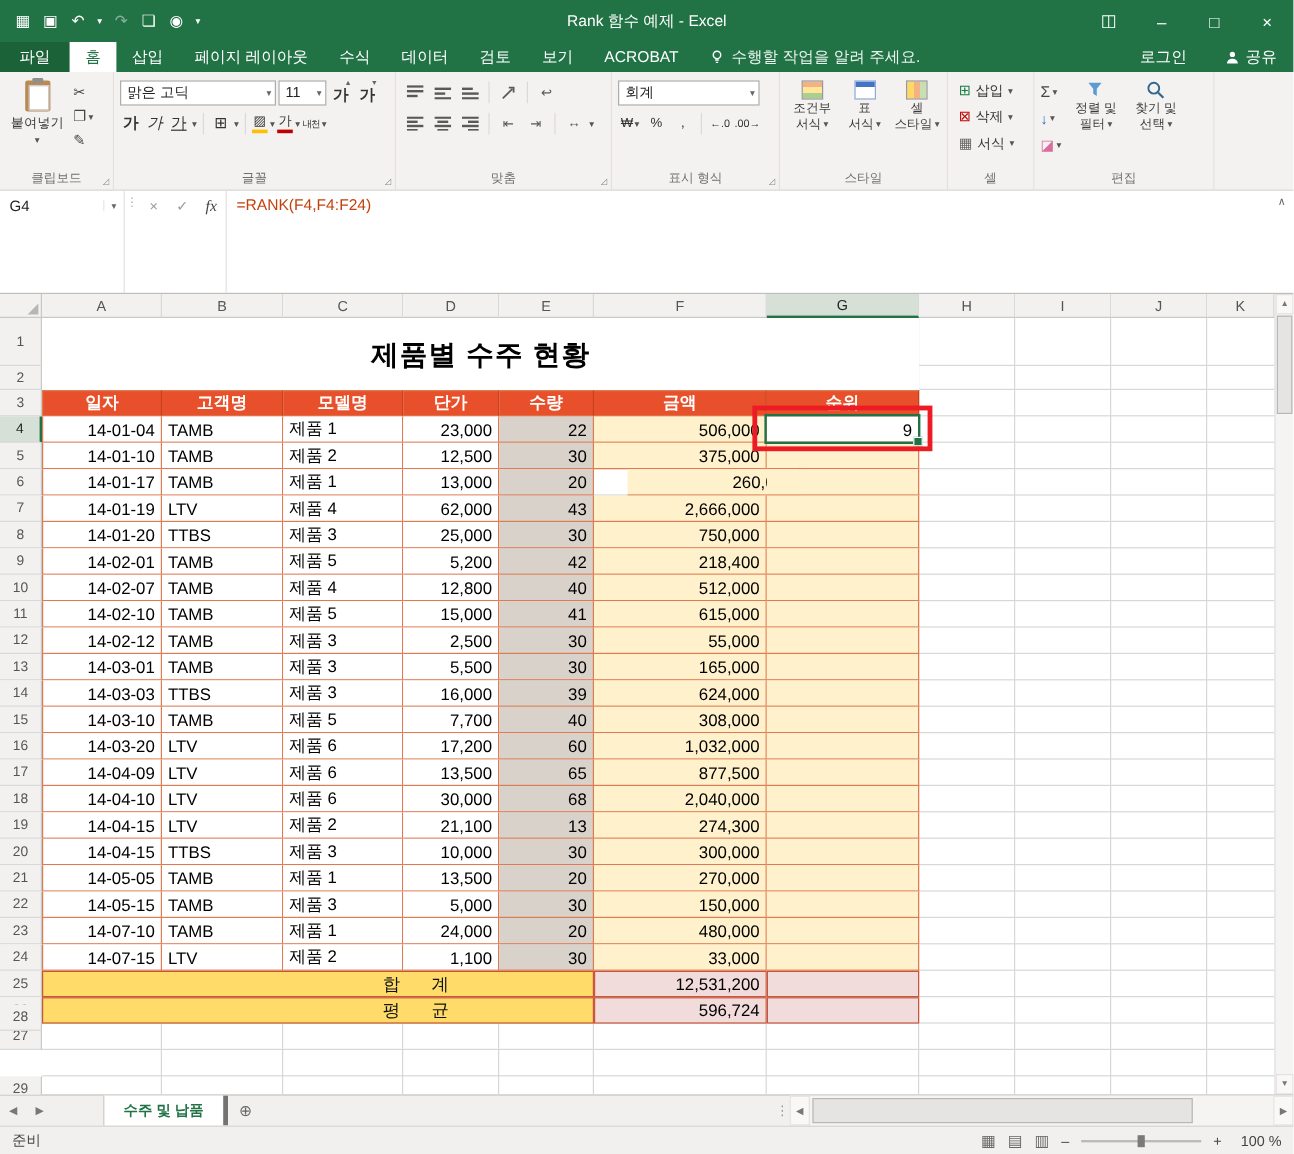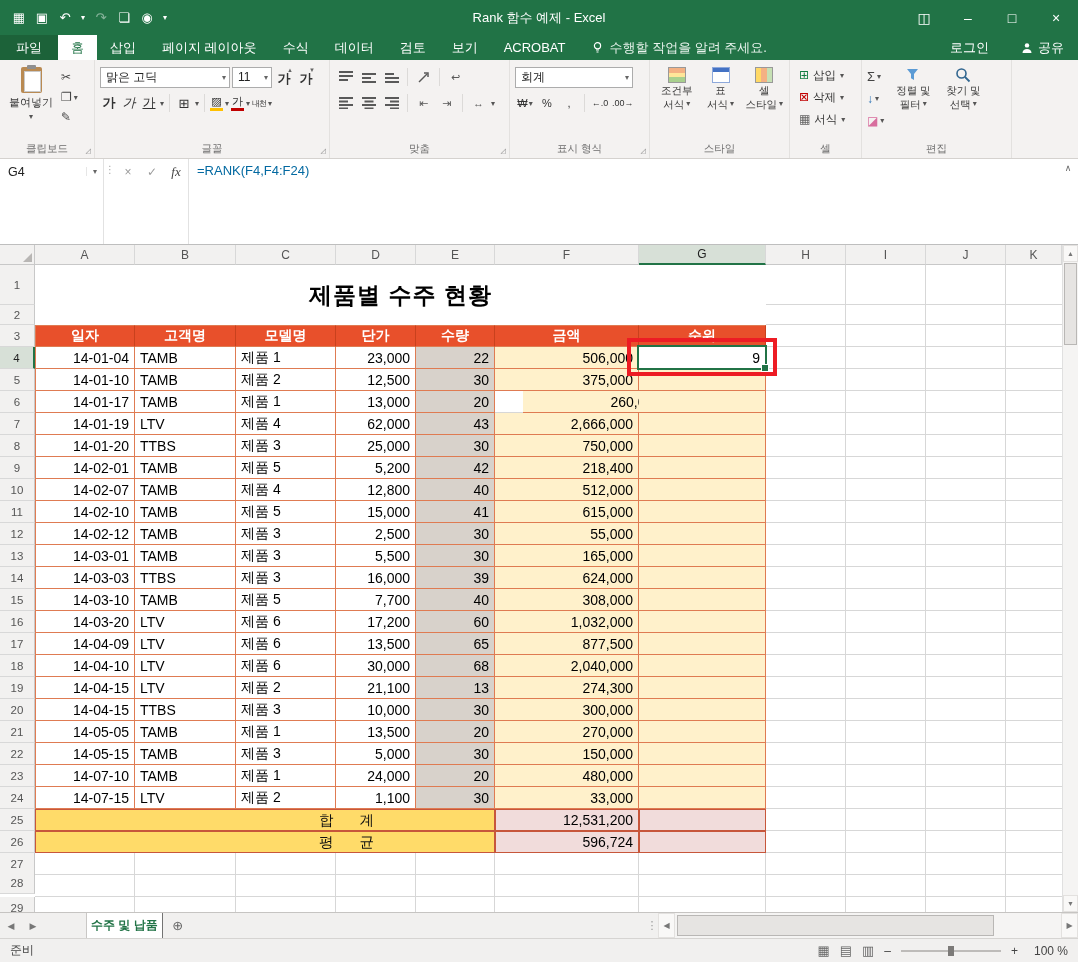--- a/index.html
+++ b/index.html
@@ -89,21 +89,21 @@
 
   
   .fbar{ position:absolute; top:159px; left:0; width:1078px; height:86px; background:#fff; border-bottom:1px solid #BEBEBE; display:flex; }
   .fbleft{ width:104px; border-right:1px solid #E2E2E2; padding:2px 0 0 8px; }
   .namebox{ display:flex; align-items:center; height:21px; font-size:12.5px; color:#222; }
   .namebox .arr{ margin-left:auto; padding:0 6px; font-size:8px; color:#666; border-left:1px solid #E6E6E6; }
   .fbsash{ width:12px; display:flex; justify-content:center; color:#AAA; font-size:10px; padding-top:5px; }
   .fbbtns{ display:flex; align-items:flex-start; padding-top:2px; border-right:1px solid #E2E2E2; }
   .fbbtns span{ width:24px; height:21px; display:flex; align-items:center; justify-content:center; font-size:12px; color:#9B9B9B; }
   .fbbtns .fx{ font-style:italic; font-family:"Liberation Serif","DejaVu Serif",serif; color:#444; font-size:13px; }
-  .fbformula{ flex:1; padding:4px 8px; font-size:13px; color:#0369a1; }
+  .fbformula{ flex:1; padding:4px 8px; font-size:13px; color:#c2410c; }
   .fbcollapse{ width:20px; text-align:center; padding-top:4px; font-size:9px; color:#666; }
 
   
   #grid{ position:absolute; top:245px; left:0; width:1062px; height:667px; background:#fff; overflow:hidden; }
   .corner{ position:absolute; left:0; top:0; width:35px; height:20px; background:#F2F1F0; border-right:1px solid #C8C8C8; border-bottom:1px solid #C8C8C8; z-index:3; }
   .corner::after{ content:''; position:absolute; right:2px; bottom:2px; border-left:9px solid transparent; border-bottom:9px solid #B8B6B4; }
   .colhdr{ position:absolute; top:0; height:20px; background:#F2F1F0; border-right:1px solid #D8D8D8; border-bottom:1px solid #C8C8C8; display:flex; align-items:center; justify-content:center; font-size:12px; color:#555; z-index:3; }
   .colhdr.sel{ background:#D7E0D7; border-bottom:2px solid var(--green); color:#222; }
   .rowhdr{ position:absolute; left:0; width:35px; background:#F2F1F0; border-right:1px solid #C8C8C8; border-bottom:1px solid #D8D8D8; display:flex; align-items:center; justify-content:center; font-size:11.5px; color:#555; z-index:3; }
   .rowhdr.sel{ background:#D7E0D7; border-right:2px solid var(--green); color:#222; }
@@ -123,21 +123,21 @@
 
   
   .vsb{ position:absolute; top:245px; left:1062px; width:16px; height:667px; background:#F5F4F3; border-left:1px solid #E0E0E0; }
   .varr{ height:17px; display:flex; align-items:center; justify-content:center; font-size:7px; color:#777; border:1px solid #E3E1DF; background:#F9F8F7; }
   .varr.bottom{ position:absolute; bottom:0; left:0; right:0; }
   .vthumb{ position:absolute; top:18px; left:1px; right:1px; height:82px; background:#E6E4E2; border:1px solid #B9B7B5; }
 
   
   .tabbar{ position:absolute; top:912px; left:0; width:1078px; height:26px; background:#F1F0EF; border-top:1px solid #C6C4C2; display:flex; align-items:stretch; font-size:12px; color:#555; }
   .snav{ width:22px; display:flex; align-items:center; justify-content:center; font-size:9px; color:#777; }
-  .sheettab{ margin-left:42px; padding:0 4px; display:flex; align-items:center; background:#fff; border-left:1px solid #C9C7C5; border-right:1px solid #737373; color:var(--green); font-weight:700; }
+  .sheettab{ margin-left:42px; padding:0 16px; display:flex; align-items:center; background:#fff; border-left:1px solid #C9C7C5; border-right:4px solid #737373; color:var(--green); font-weight:700; }
   .addsheet{ width:30px; display:flex; align-items:center; justify-content:center; font-size:13px; color:#666; }
   .hsbwrap{ margin-left:auto; display:flex; align-items:center; width:432px; }
   .splitter{ width:12px; text-align:center; color:#999; font-size:11px; }
   .hsarr{ width:17px; height:100%; display:flex; align-items:center; justify-content:center; font-size:8px; color:#777; border:1px solid #E3E1DF; background:#F9F8F7; }
   .hsbtrack{ flex:1; height:100%; position:relative; background:#F5F4F3; }
   .hsbthumb{ position:absolute; left:2px; top:2px; bottom:2px; width:82%; background:#E6E4E2; border:1px solid #B9B7B5; }
 
   
   .statusbar{ position:absolute; top:938px; left:0; width:1078px; height:24px; background:#F1F0EF; border-top:1px solid #D6D4D2; display:flex; align-items:center; font-size:12px; color:#444; padding:0 10px; }
   .sbright{ margin-left:auto; display:flex; align-items:center; gap:10px; }
@@ -564,21 +564,21 @@
       <div class="rowhdr" style="top: 410px; height: 22px;">18</div>
       <div class="rowhdr" style="top: 432px; height: 22px;">19</div>
       <div class="rowhdr" style="top: 454px; height: 22px;">20</div>
       <div class="rowhdr" style="top: 476px; height: 22px;">21</div>
       <div class="rowhdr" style="top: 498px; height: 22px;">22</div>
       <div class="rowhdr" style="top: 520px; height: 22px;">23</div>
       <div class="rowhdr" style="top: 542px; height: 22px;">24</div>
       <div class="rowhdr" style="top: 564px; height: 22px;">25</div>
       <div class="rowhdr" style="top: 586px; height: 22px;">26</div>
       <div class="rowhdr" style="top: 608px; height: 22px;">27</div>
-      <div class="rowhdr" style="top: 627px; height: 22px;">28</div>
+      <div class="rowhdr" style="top: 592px; height: 22px;">28</div>
       <div class="rowhdr" style="top: 652px; height: 22px;">29</div>
       <div class="xtitle" style="left: 35px; top: 20px; width: 731px; height: 60px;">제품별 수주 현황</div>
       <div class="thead bl" style="left: 35px; top: 80px; width: 100px; height: 22px;">일자</div>
       <div class="thead" style="left: 135px; top: 80px; width: 101px; height: 22px;">고객명</div>
       <div class="thead" style="left: 236px; top: 80px; width: 100px; height: 22px;">모델명</div>
       <div class="thead" style="left: 336px; top: 80px; width: 80px; height: 22px;">단가</div>
       <div class="thead" style="left: 416px; top: 80px; width: 79px; height: 22px;">수량</div>
       <div class="thead" style="left: 495px; top: 80px; width: 144px; height: 22px;">금액</div>
       <div class="thead" style="left: 639px; top: 80px; width: 127px; height: 22px;">순위</div>
       <div class="tcell a-r bl" style="left: 35px; top: 102px; width: 100px; height: 22px; background: rgb(255, 255, 255);">14-01-04</div>

